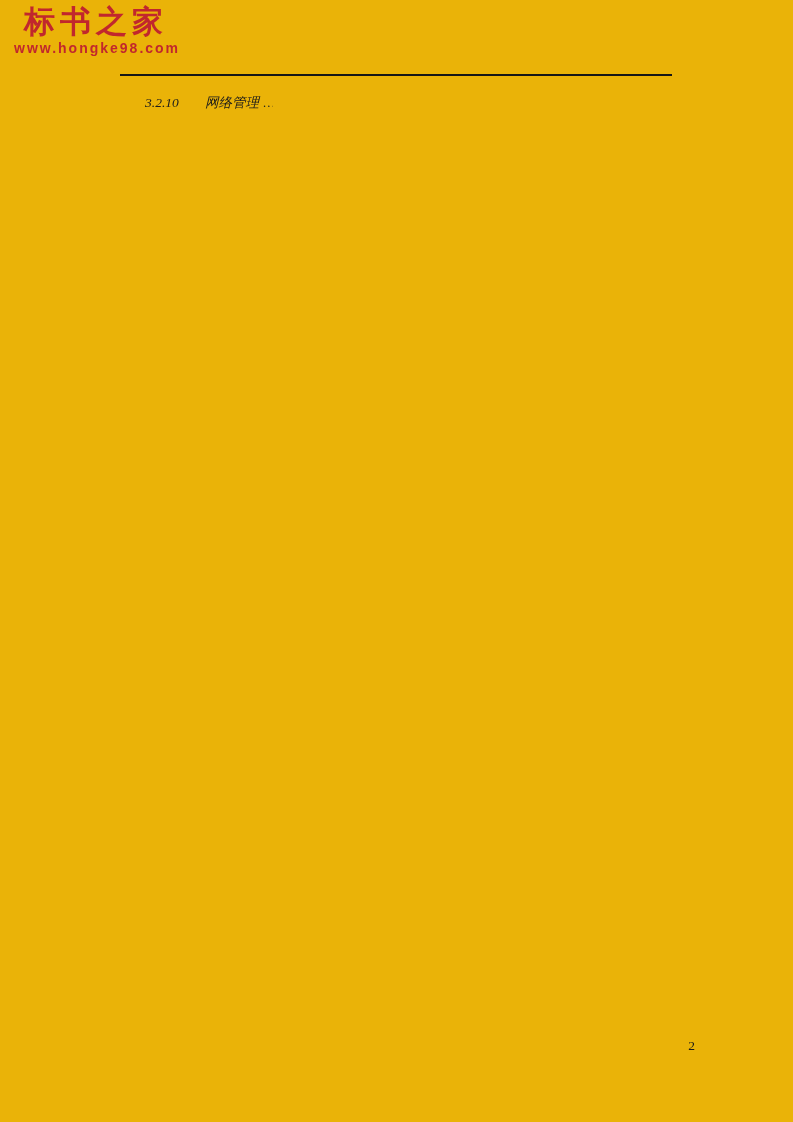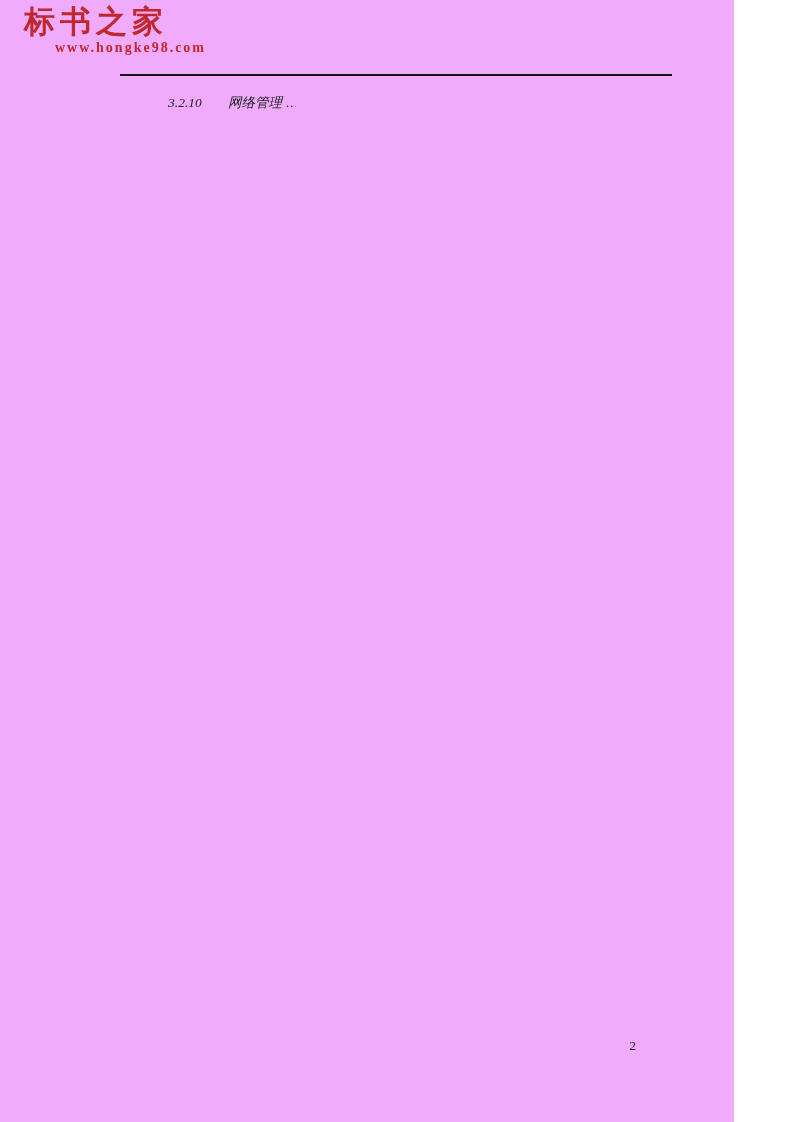--- a/index.html
+++ b/index.html
@@ -1,42 +1,41 @@
 <!DOCTYPE html>
 <html><head>
 <meta charset="utf-8">
 <style>
   html, body { margin: 0; padding: 0; background: #ffffff; }
   .page {
     position: relative;
-    width: 734px;
+    width: 793px;
     height: 1122px;
-    background: #f0abfc;
+    background: #eab308;
     overflow: hidden;
     font-family: "Liberation Serif", "DejaVu Serif", serif;
     color: #1b1b1b;
   }
 
   
   .logo { position: absolute; top: 5px; left: 14px; }
   .logo-brand {
     font-family: "Liberation Sans", "DejaVu Sans", sans-serif;
     font-weight: bold;
     font-size: 31px;
     letter-spacing: 5px;
     line-height: 34px;
     margin-left: 10px;
   }
   .logo-url {
-    font-family: Liberation Serif, serif;
+    font-family: Liberation Sans, sans-serif;
     font-weight: bold;
     font-size: 14px;
     letter-spacing: 2px;
     line-height: 18px;
-    margin-left: 41px;
   }
   .header-rule {
     position: absolute;
     top: 74px;
     left: 120px;
     width: 552px;
     border-top: 2px solid #161616;
   }
 
   
@@ -46,21 +45,21 @@
     left: 118px;
     width: 575px;
   }
   .toc-row {
     display: flex;
     align-items: baseline;
     font-size: 13.5px;
     line-height: 21.6px;
     white-space: nowrap;
   }
-  .toc-row .num { flex: none; margin-left: 23px; }
+  .toc-row .num { flex: none; }
   .toc-row .title { flex: none; text-align: right; }
   .toc-row .dots {
     flex: 1 1 auto;
     overflow: hidden;
     white-space: nowrap;
     margin: 0 3px 0 4px;
     min-width: 10px;
   }
   .toc-row .dots::after {
     content: "........................................................................................................................................................................................................................................................................";

